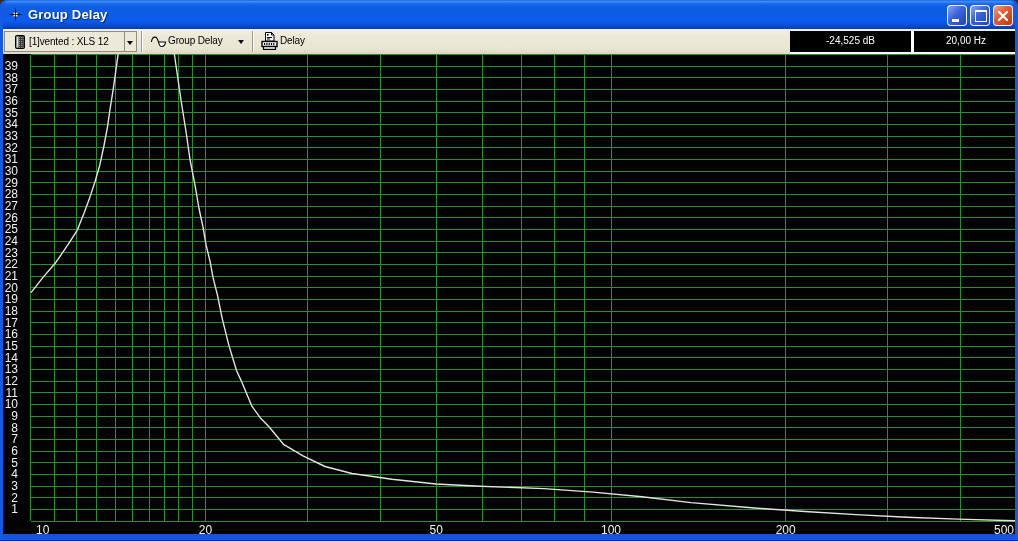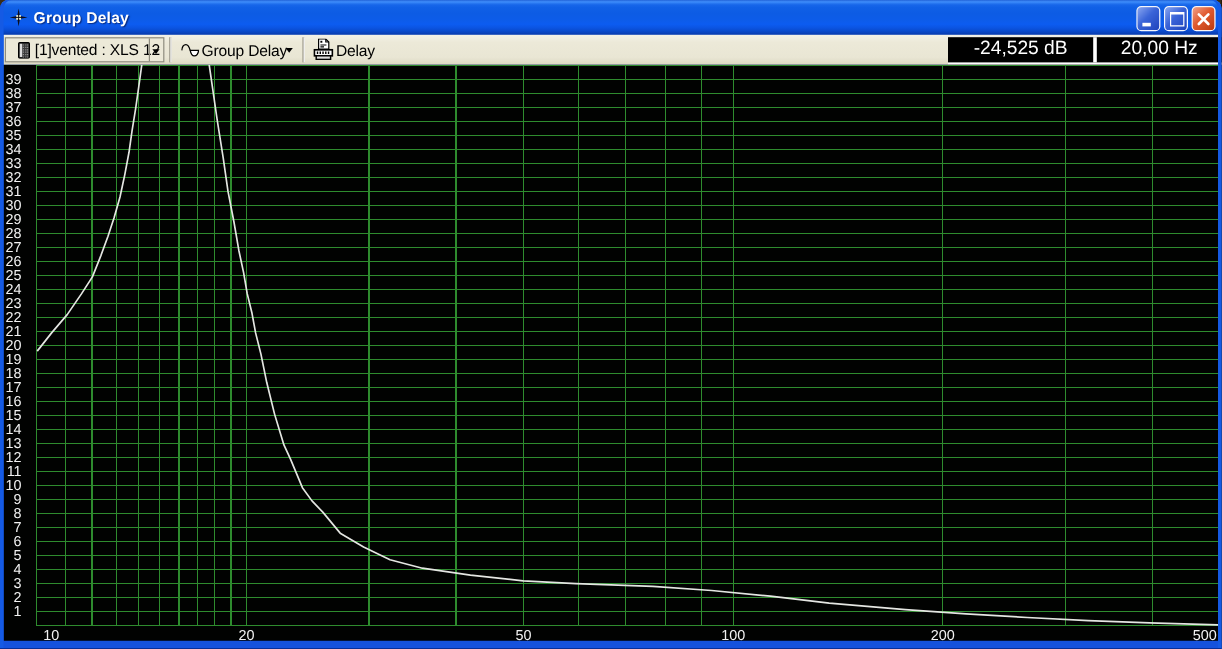--- a/index.html
+++ b/index.html
@@ -13,23 +13,23 @@
 #bcls{left:993px;background:linear-gradient(135deg,#f0a088 0%,#e05a30 45%,#bc3a0e 100%)}
 #bmin i{position:absolute;left:3.5px;bottom:3.5px;width:7.5px;height:3px;background:#fff}
 #bmax i{position:absolute;left:3.5px;top:4px;width:10px;height:9px;border:1px solid #fff;border-top:2.5px solid #fff}
 #bcls svg{position:absolute;left:3px;top:3.5px}
 #toolbar{position:absolute;left:3px;top:29px;width:1012px;height:25px;background:linear-gradient(180deg,#f4f2e8 0%,#ece9d8 25%,#e9e6d4 75%,#dcd8c2 100%)}
 #combo1{position:absolute;left:1px;top:2px;width:133px;height:21px;border:1px solid #8f8c7f;box-sizing:border-box;background:#ece9d8;display:flex;align-items:center}
 #combo1 .dv{position:absolute;right:11px;top:0;bottom:0;width:1px;background:#8f8c7f}
 .arr{width:0;height:0;border-left:3.5px solid transparent;border-right:3.5px solid transparent;border-top:4px solid #000}
 #combo1 .arr{position:absolute;right:3px;top:9px}
 .tsep{position:absolute;top:2px;width:1px;height:21px;background:#9d9a8c;border-right:1px solid #fff}
-#toolbar .lab{font-size:13px;color:#000;white-space:pre;letter-spacing:-0.15px}
+#toolbar .lab{font-size:10px;color:#000;white-space:pre;letter-spacing:-0.15px}
 #vals{position:absolute;left:787px;top:2px;width:228px;height:23px;background:#000;border-bottom:2px solid #fff;box-sizing:border-box}
-#vals .bx{position:absolute;top:0;height:21px;color:#fff;font-size:16px;text-align:center;line-height:20px}
+#vals .bx{position:absolute;top:0;height:21px;color:#fff;font-size:10px;text-align:center;line-height:20px}
 #vals .sep{position:absolute;left:121px;top:0;width:3px;height:21px;background:#fff}
 #chart{position:absolute;left:3px;top:54px;width:1012px;height:481px;background:#010201;overflow:hidden}
 #brd{position:absolute;left:0;top:0;width:1018px;height:541px;border-radius:7px 7px 0 0;pointer-events:none;
  box-shadow:inset 0 -1px 0 #082f9a, inset 3px 0 0 #155ae4, inset -3px 0 0 #155ae4, inset 0 -7px 0 #1552dd}
 </style></head>
 <body>
 <div id="win">
  <div id="tbar">
   <svg width="15" height="15" style="position:absolute;left:8px;top:7px" viewBox="0 0 15 15">
     <path d="M7.5 0 L8.6 6.4 L15 7.5 L8.6 8.6 L7.5 15 L6.4 8.6 L0 7.5 L6.4 6.4 Z" fill="#0d0d18"></path>

